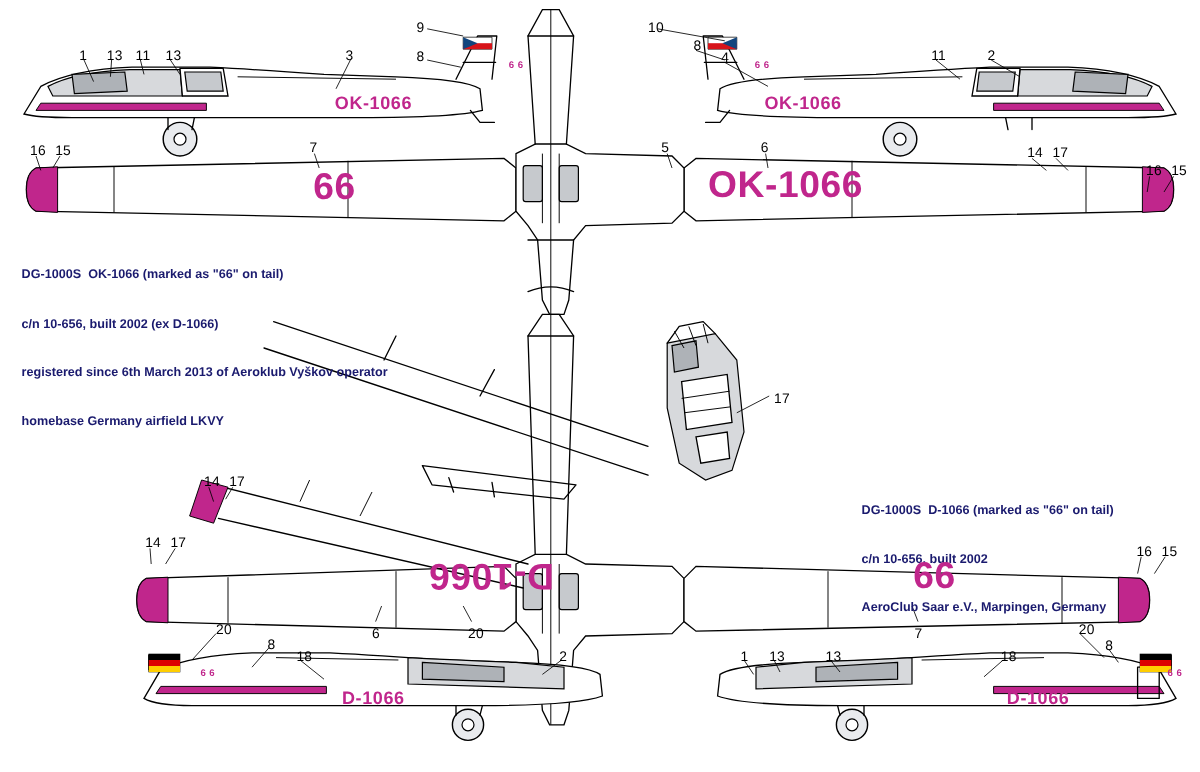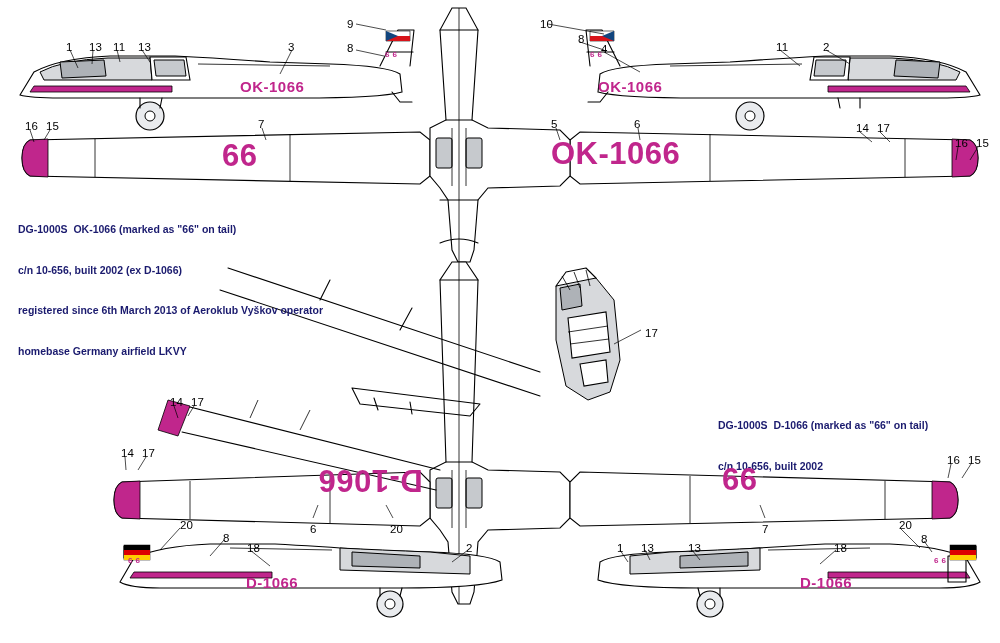--- a/index.html
+++ b/index.html
@@ -12,21 +12,21 @@
 
   .txt{position:absolute;white-space:pre;}
 
   
   .num{
     font-size:11.5px;color:#000;font-weight:400;letter-spacing:0.2px;
   }
 
   
   .reg{
-    color:#c0268c;font-weight:700;letter-spacing:0.5px;
+    color:#c0268c;font-weight:700;letter-spacing:0.5px;margin-left:39px;
   }
   .reg-big{font-size:31px;}
   .reg-mid{font-size:15px;}
   .reg-small{font-size:8px;}
 
   
   .info{
     font-size:10.5px;color:#1a1a6e;font-weight:700;line-height:13.5px;
   }
   .info.right{text-align:left;}
@@ -240,20 +240,21 @@
   <div class="txt info" style="left:18px;top:196px;">
     <div>DG-1000S  OK-1066 (marked as "66" on tail)</div>
     <div>c/n 10-656, built 2002 (ex D-1066)</div>
     <div>registered since 6th March 2013 of Aeroklub Vyškov operator</div>
     <div>homebase Germany airfield LKVY</div>
   </div>
 
   <div class="txt info right" style="left:718px;top:392px;">
     <div>DG-1000S  D-1066 (marked as "66" on tail)</div>
     <div>c/n 10-656, built 2002</div>
+    <div>AeroClub Saar e.V., Marpingen, Germany</div>
   </div>
 
   <div class="txt reg reg-mid" style="left:240px;top:78px;">OK-1066</div>
   <div class="txt reg reg-mid" style="left:598px;top:78px;">OK-1066</div>
 
   <div class="txt reg reg-big" style="left:222px;top:138px;">66</div>
   <div class="txt reg reg-big" style="left:551px;top:136px;">OK-1066</div>
 
   <div class="txt reg reg-big flip180" style="left:318px;top:462px;">D-1066</div>
   <div class="txt reg reg-big" style="left:722px;top:462px;">66</div>

